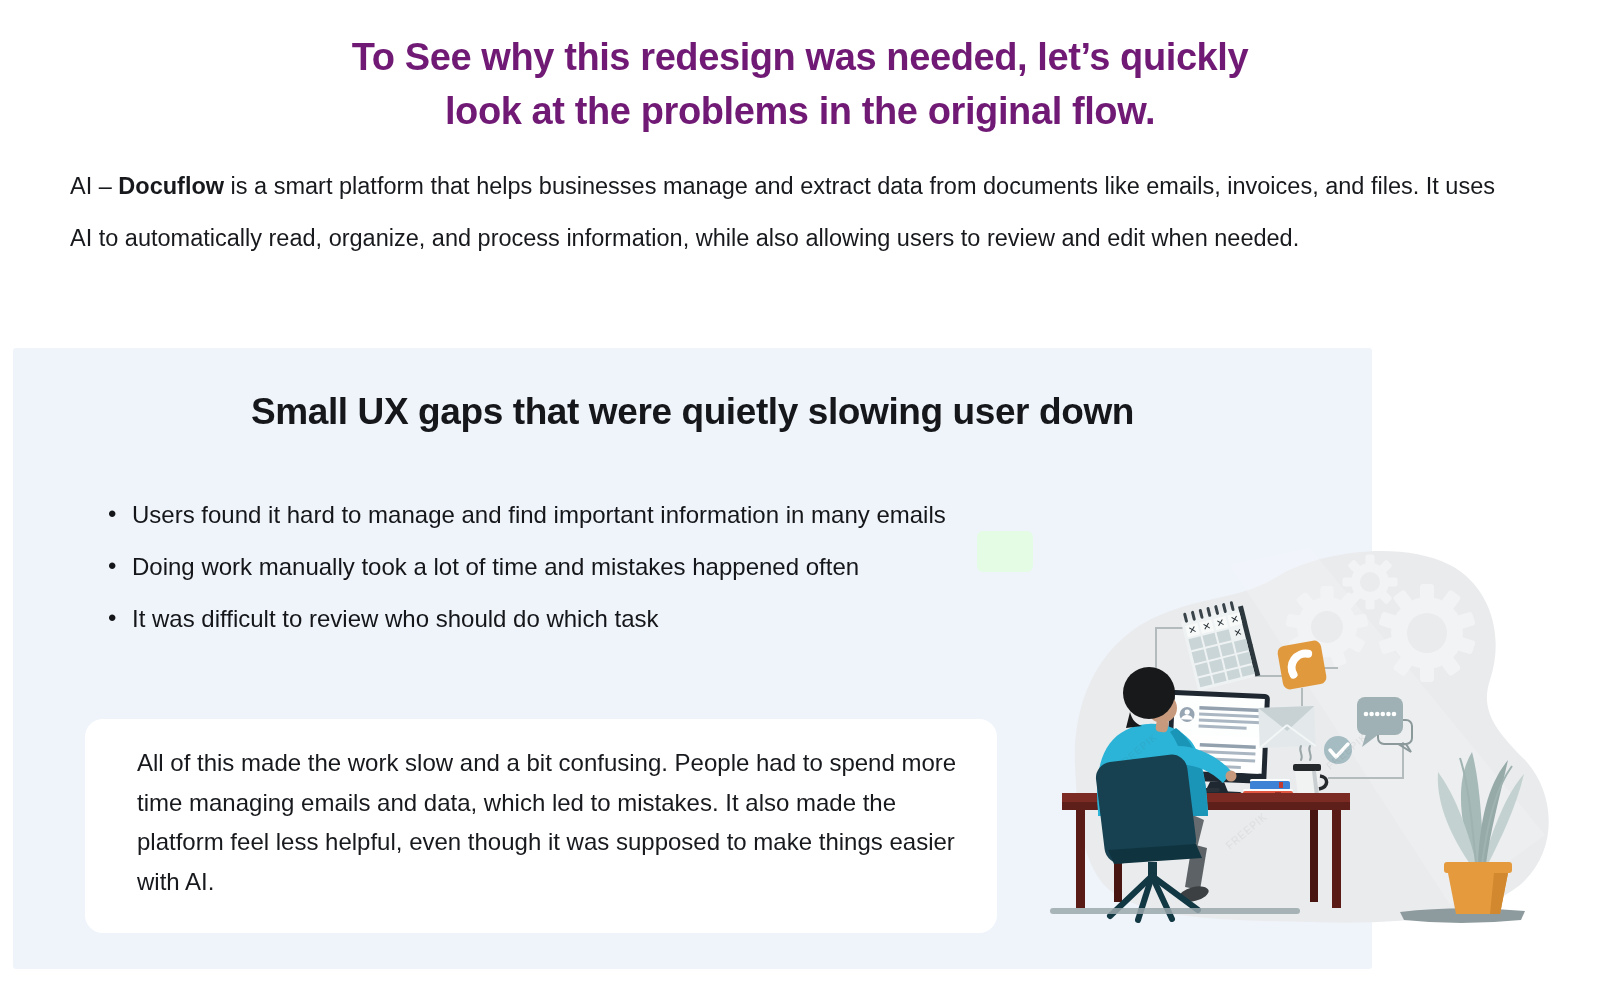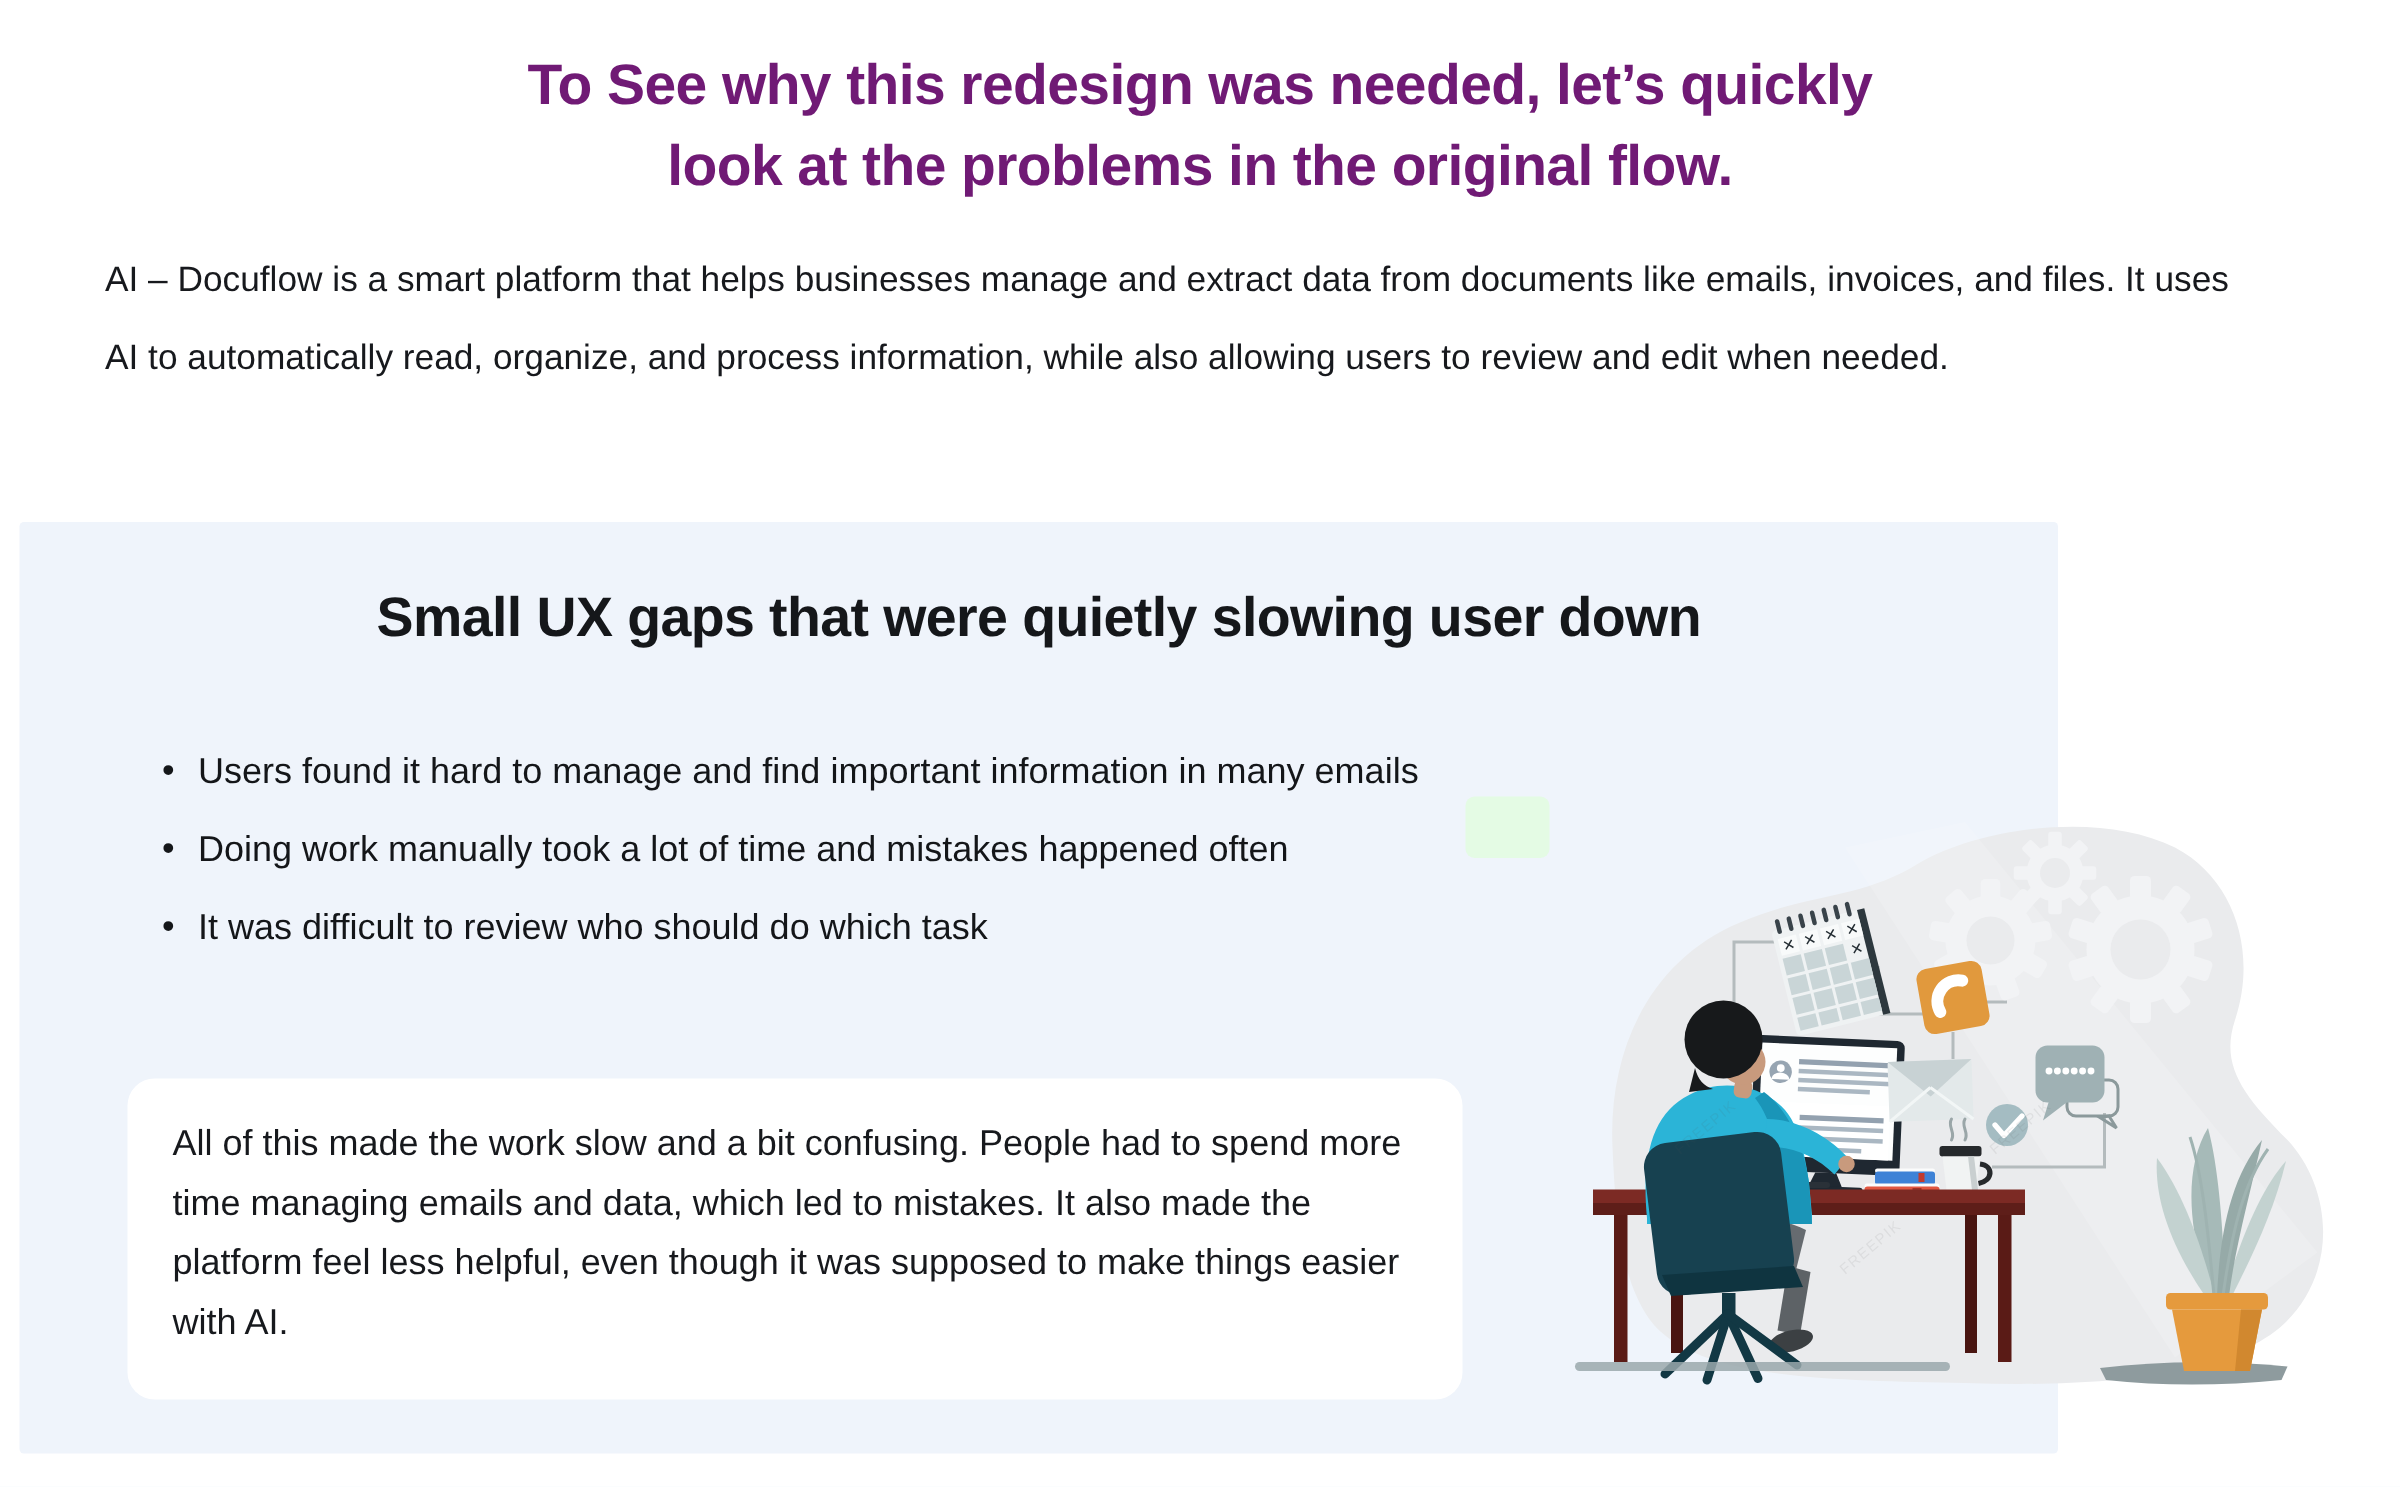--- a/index.html
+++ b/index.html
@@ -3,33 +3,33 @@
 <meta charset="utf-8">
 <style>
   html,body{margin:0;padding:0;background:#ffffff;width:1600px;height:991px;overflow:hidden;
     font-family:"Liberation Sans","DejaVu Sans",sans-serif;color:#17191d;}
   .page{position:relative;width:1600px;height:991px;}
   .hero-title{margin:0;padding-top:30px;text-align:center;font-size:38px;line-height:54px;
     font-weight:700;letter-spacing:-0.4px;color:#701a75;}
   .hero-title .line{display:block;}
   .intro{position:absolute;left:70px;top:160px;width:1430px;margin:0;
     font-size:23.5px;line-height:52px;color:#17191d;}
-  .intro strong{font-weight:400;}
+  .intro strong{font-weight:700;}
   .panel{position:absolute;left:13px;top:348px;width:1359px;height:621px;
     background:#EFF4FB;border-radius:3px;}
   .panel h2{margin:0;padding-top:42px;text-align:center;font-size:37px;line-height:44px;
     font-weight:700;letter-spacing:-0.4px;color:#15171a;}
   .bullets{position:absolute;left:77px;top:138px;margin:16px;padding:0;list-style:none;}
   .bullets li{position:relative;padding-left:26px;margin-bottom:26px;font-size:24px;
     line-height:26px;color:#141619;white-space:nowrap;}
   .bullets li::before{content:"•";position:absolute;left:2px;top:-1px;font-size:24px;color:#141619;}
   .highlight{position:absolute;left:964px;top:183px;width:56px;height:41px;
     background:#E4FBE4;border-radius:6px;}
   .card{position:absolute;left:72px;top:371px;width:890px;height:214px;background:#ffffff;
-    border-radius:18px;}
+    border-radius:18px;padding-left:22px;}
   .card p{margin:0;padding:24px 38px 0 30px;font-size:24px;line-height:39.5px;color:#17191d;}
   .illu{position:absolute;left:967px;top:172px;width:620px;height:420px;display:block;}
 </style>
 </head>
 <body>
 
 <main class="page">
 
   <h1 class="hero-title">
     <span class="line">To See why this redesign was needed, let’s quickly</span>

